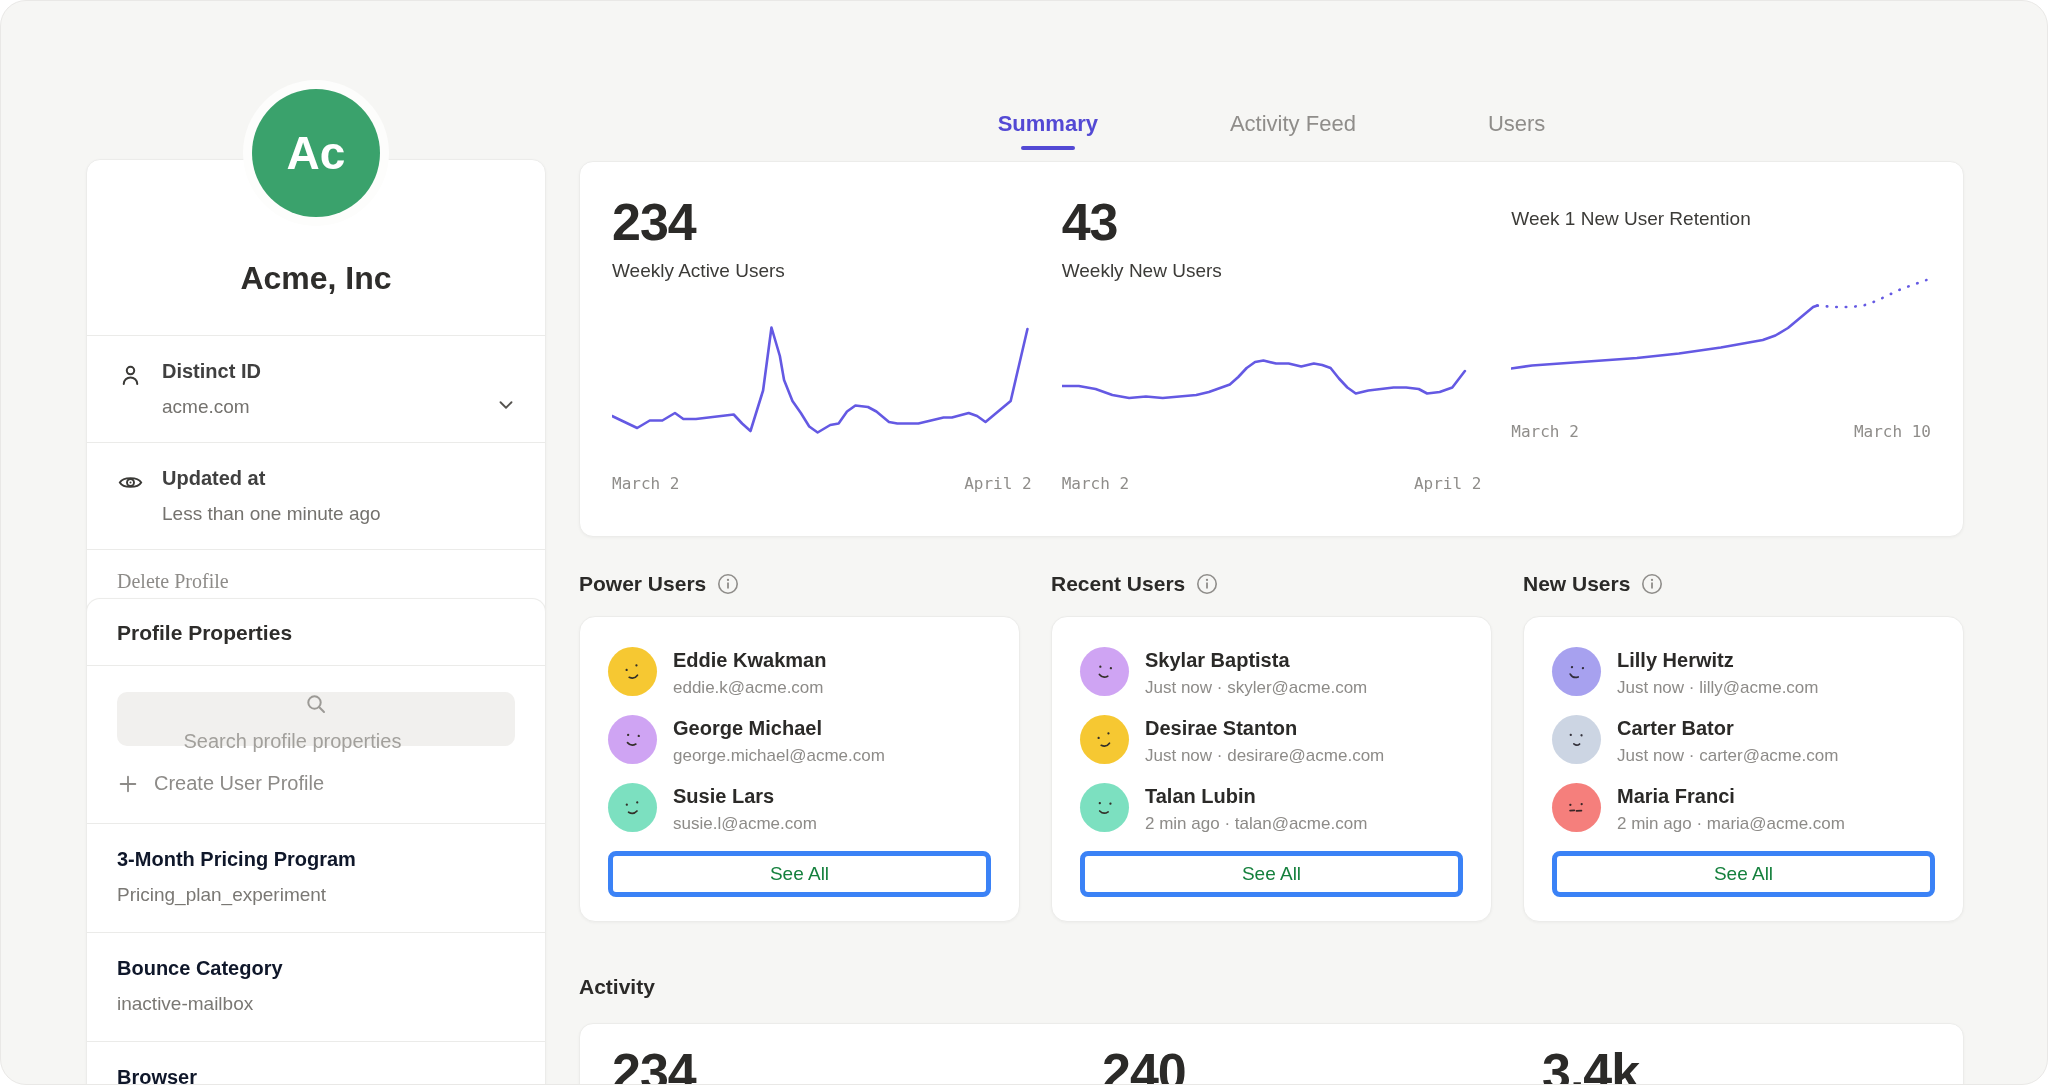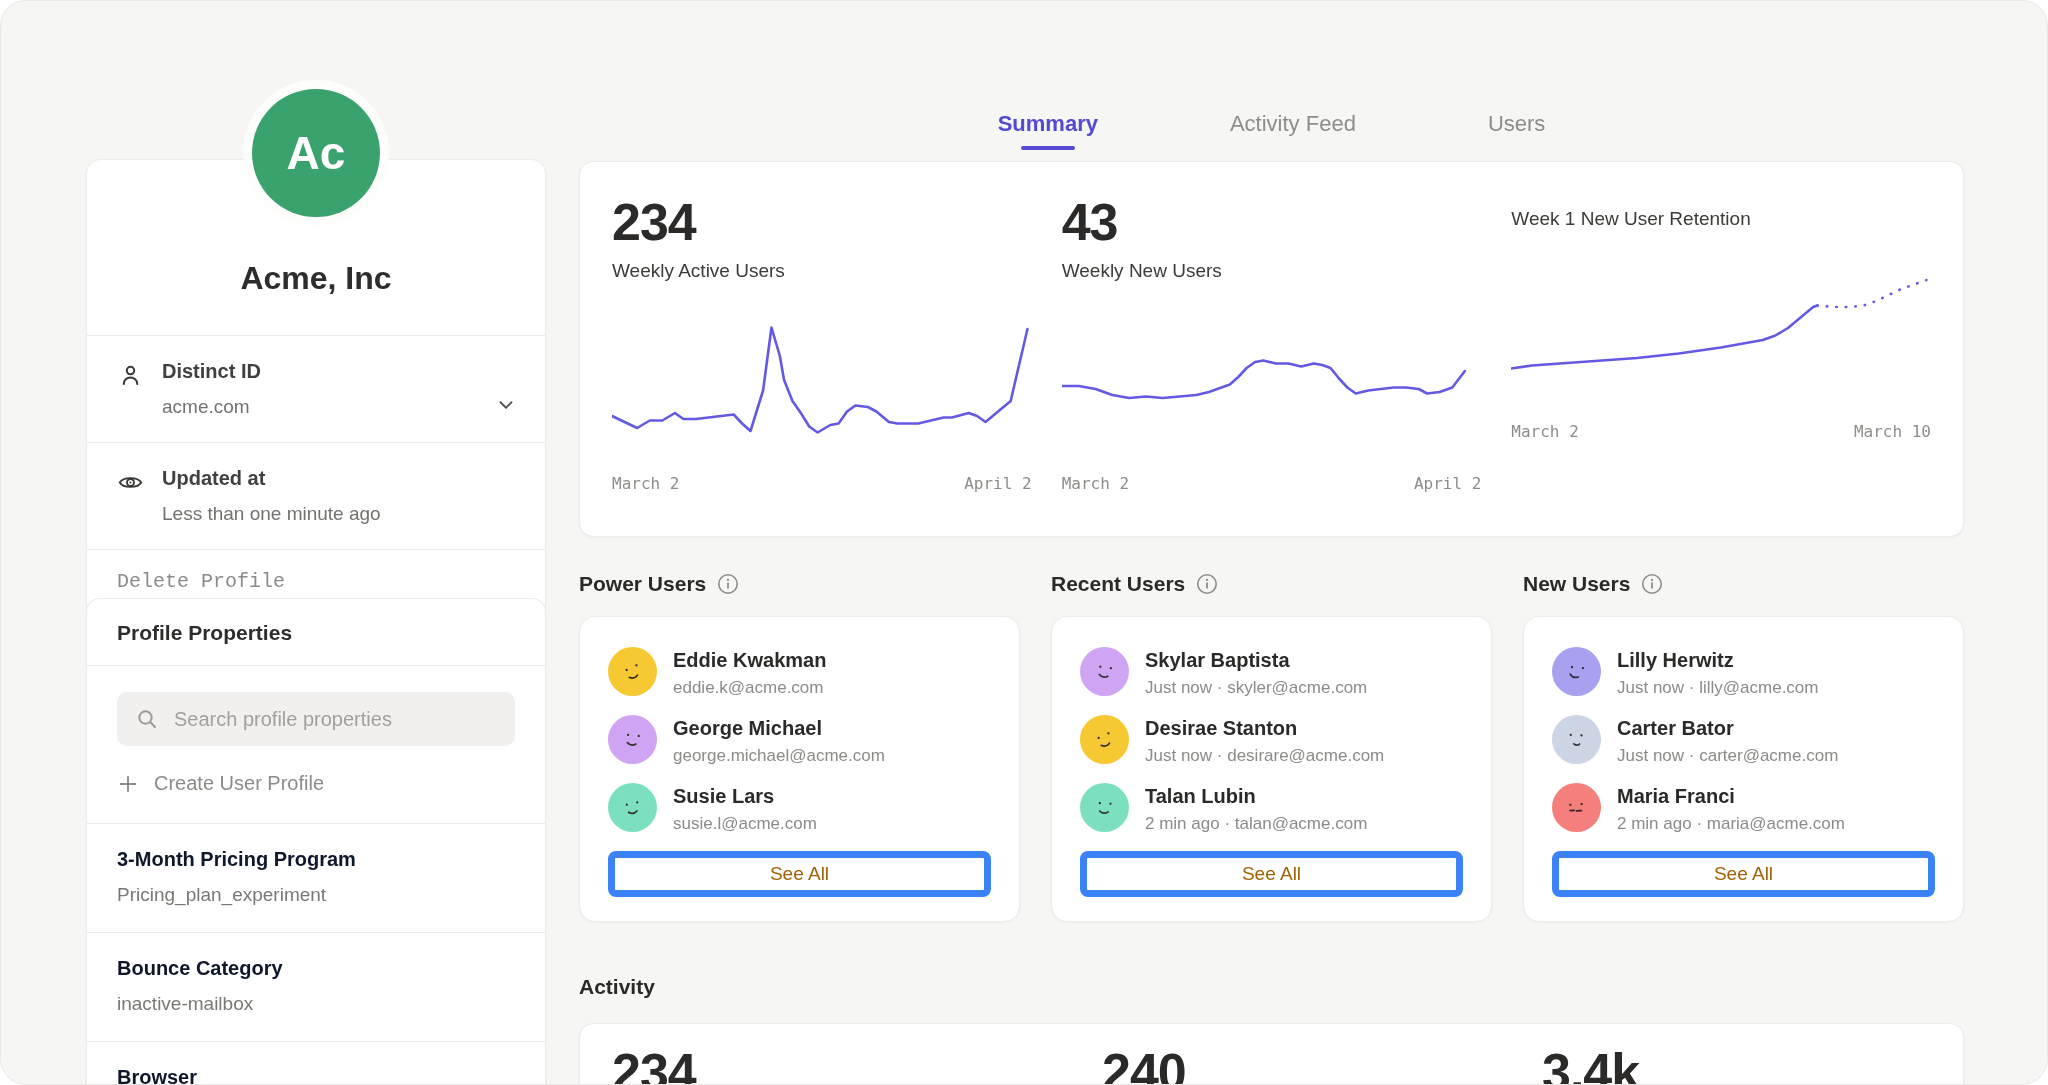--- a/index.html
+++ b/index.html
@@ -23,25 +23,25 @@
   .profile-card{position:absolute;top:158px;left:0;right:0;}
   .company-name{margin:0;padding:100px 20px 38px;text-align:center;font-size:32px;font-weight:700;color:#2e2d2b;}
   .field-row{display:flex;align-items:flex-start;gap:18px;padding:24px 30px;position:relative;cursor:pointer;}
   .field-icon{width:27px;height:27px;flex:0 0 auto;margin-top:2px;}
   .f-label{font-size:20px;font-weight:700;color:#404040;}
   .f-value{font-size:19px;color:#74726e;margin-top:13px;}
   .chevron{position:absolute;right:28px;bottom:26px;width:22px;height:22px;}
   .delete-profile{
     display:block;width:100%;text-align:left;border:0;background:transparent;
     padding:20px 30px 24px;font-size:20px;color:#8d8b88;cursor:pointer;
-    font-family:Liberation Mono, monospace;
+    font-family:Liberation Serif, serif;
   }
   .props-card{position:absolute;top:597px;left:0;right:0;height:560px;border-bottom:0;border-bottom-left-radius:0;border-bottom-right-radius:0;}
   .props-title{margin:0;padding:22px 30px 20px;font-size:21px;font-weight:700;color:#2e2d2b;}
-  .search-box{margin:26px 30px 0;height:54px;background:#f1f0ee;border-radius:10px;display:flex;align-items:center;gap:13px;padding:0 18px;}
+  .search-box{margin:26px 30px 0;height:54px;background:#f1f0ee;border-radius:10px;display:flex;align-items:center;gap:13px;padding:0 18px;flex-direction:column;}
   .search-box svg{width:24px;height:24px;flex:0 0 auto;}
   .search-box input{flex:1;border:0;background:transparent;outline:none;font-size:20px;color:#3a3936;font-family:"Liberation Sans",sans-serif;}
   .search-box input::placeholder{color:#a2a09c;}
   .create-row{display:flex;align-items:center;gap:15px;margin:26px 30px 28px;background:transparent;border:0;cursor:pointer;padding:0;}
   .create-row svg{width:22px;height:22px;}
   .create-row span{font-size:20px;color:#8d8b88;font-family:"Liberation Sans",sans-serif;}
   .prop-item{padding:24px 30px 26px;cursor:pointer;}
   .prop-name{font-size:20px;font-weight:700;color:#0f172a;}
   .prop-value{font-size:19px;color:#7a7874;margin-top:13px;}
 
@@ -62,21 +62,21 @@
   .lists-row{position:absolute;top:565px;left:0;right:0;display:grid;grid-template-columns:1fr 1fr 1fr;gap:31px;}
   .list-header{display:flex;align-items:center;gap:11px;height:36px;}
   .list-title{font-size:21px;font-weight:700;color:#2b2a28;}
   .info-icon{width:22px;height:22px;cursor:pointer;}
   .list-card{margin-top:14px;height:306px;border-radius:16px;padding:30px 28px 24px;display:flex;flex-direction:column;}
   .user-row{display:flex;align-items:flex-start;gap:16px;margin-bottom:17px;cursor:pointer;}
   .user-avatar{width:49px;height:49px;border-radius:50%;flex:0 0 auto;display:flex;align-items:center;justify-content:center;}
   .user-avatar svg{width:34px;height:34px;}
   .user-name{font-size:20px;font-weight:700;color:#2b2a28;margin-top:2px;}
   .user-sub{font-size:17px;color:#8d8b88;margin-top:6px;}
-  .see-all{margin-top:auto;height:60px;background:#fff;border:7px solid #3b82f6;border-radius:8px;font-size:19px;color:#a16207;cursor:pointer;font-family:"Liberation Sans",sans-serif;}
+  .see-all{margin-top:auto;height:60px;background:#fff;border:5px solid #3b82f6;border-radius:8px;font-size:19px;color:#15803d;cursor:pointer;font-family:"Liberation Sans",sans-serif;}
 
   .activity-title{position:absolute;top:974px;left:0;margin:0;font-size:21px;font-weight:700;color:#2b2a28;}
   .activity-card{position:absolute;top:1022px;left:0;right:0;height:220px;}
   .activity-stat{position:absolute;top:18px;font-size:52px;font-weight:700;color:#2b2a28;letter-spacing:-1px;}
   .activity-stat.s0{left:32px;}
   .activity-stat.s1{left:522px;}
   .activity-stat.s2{left:962px;}
 </style>
 </head>
 <body>

